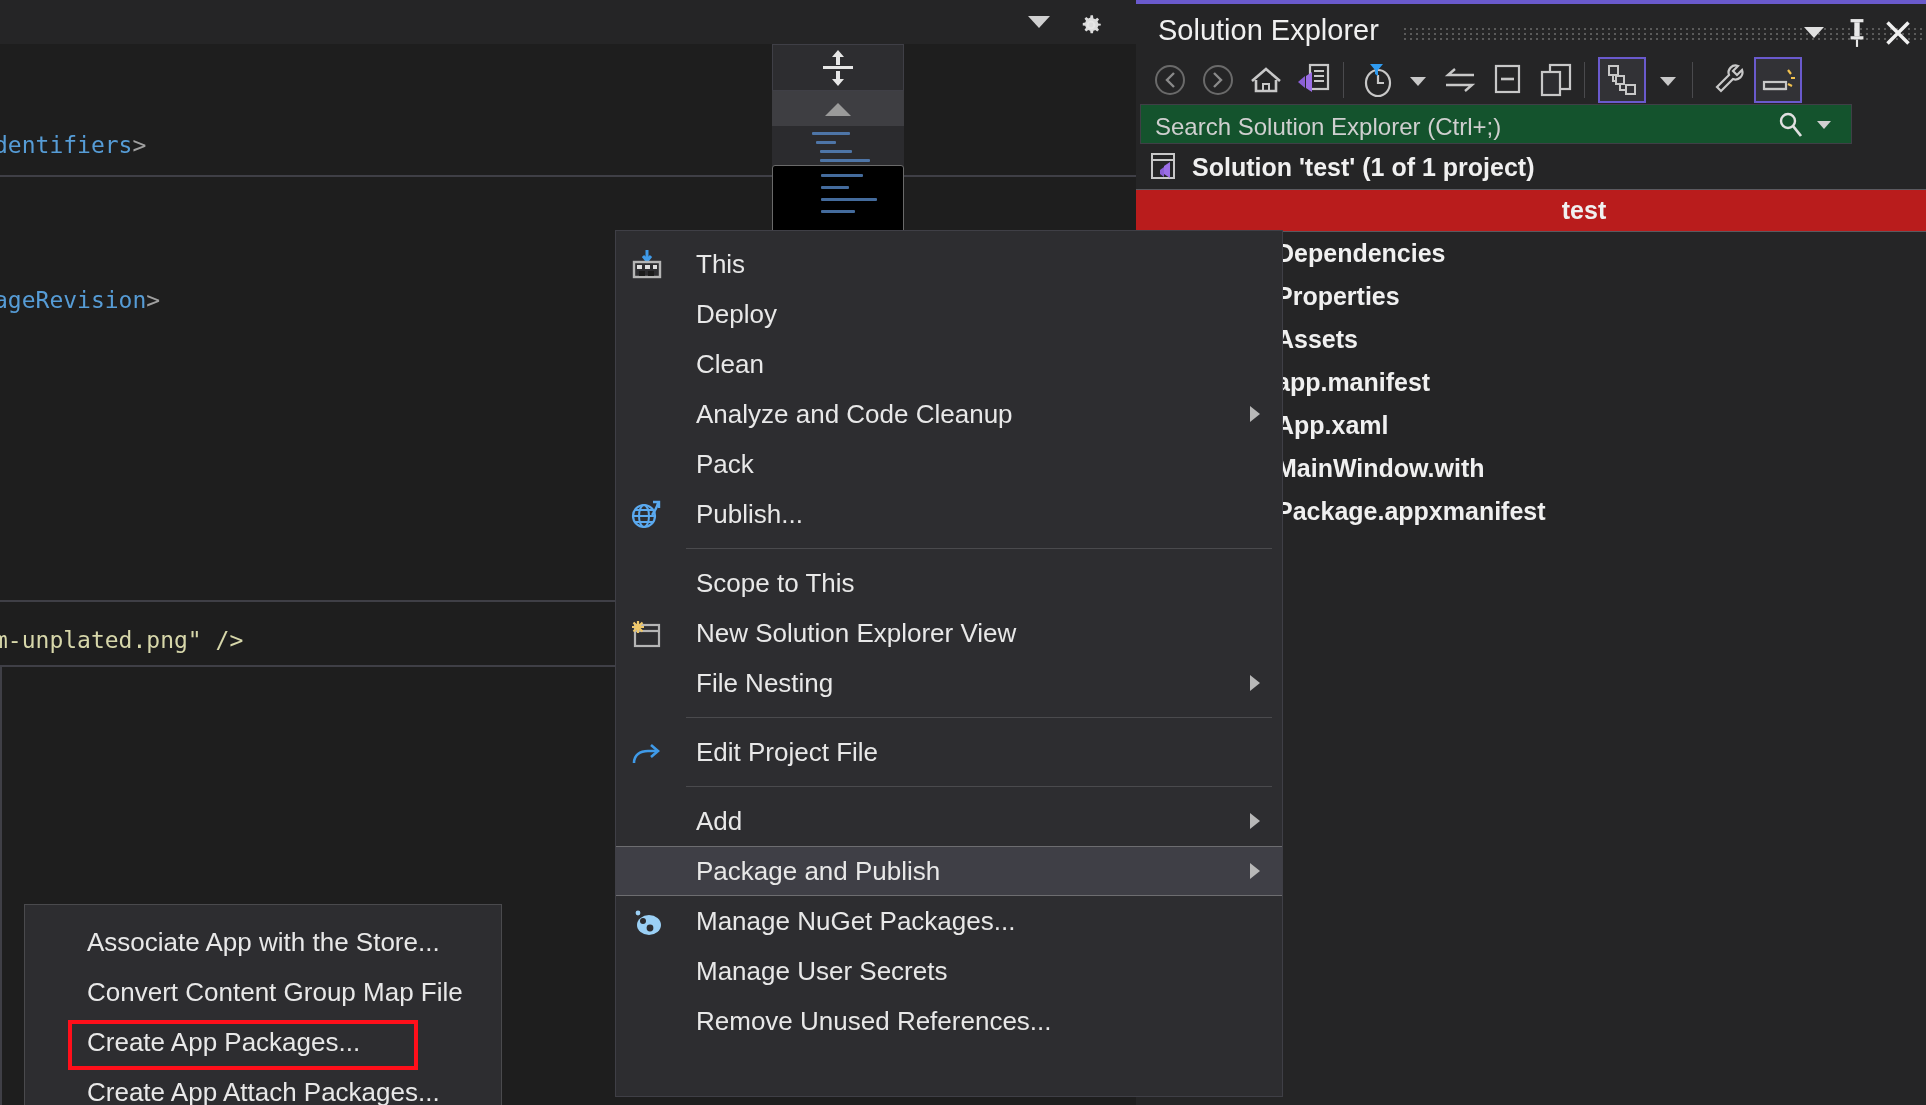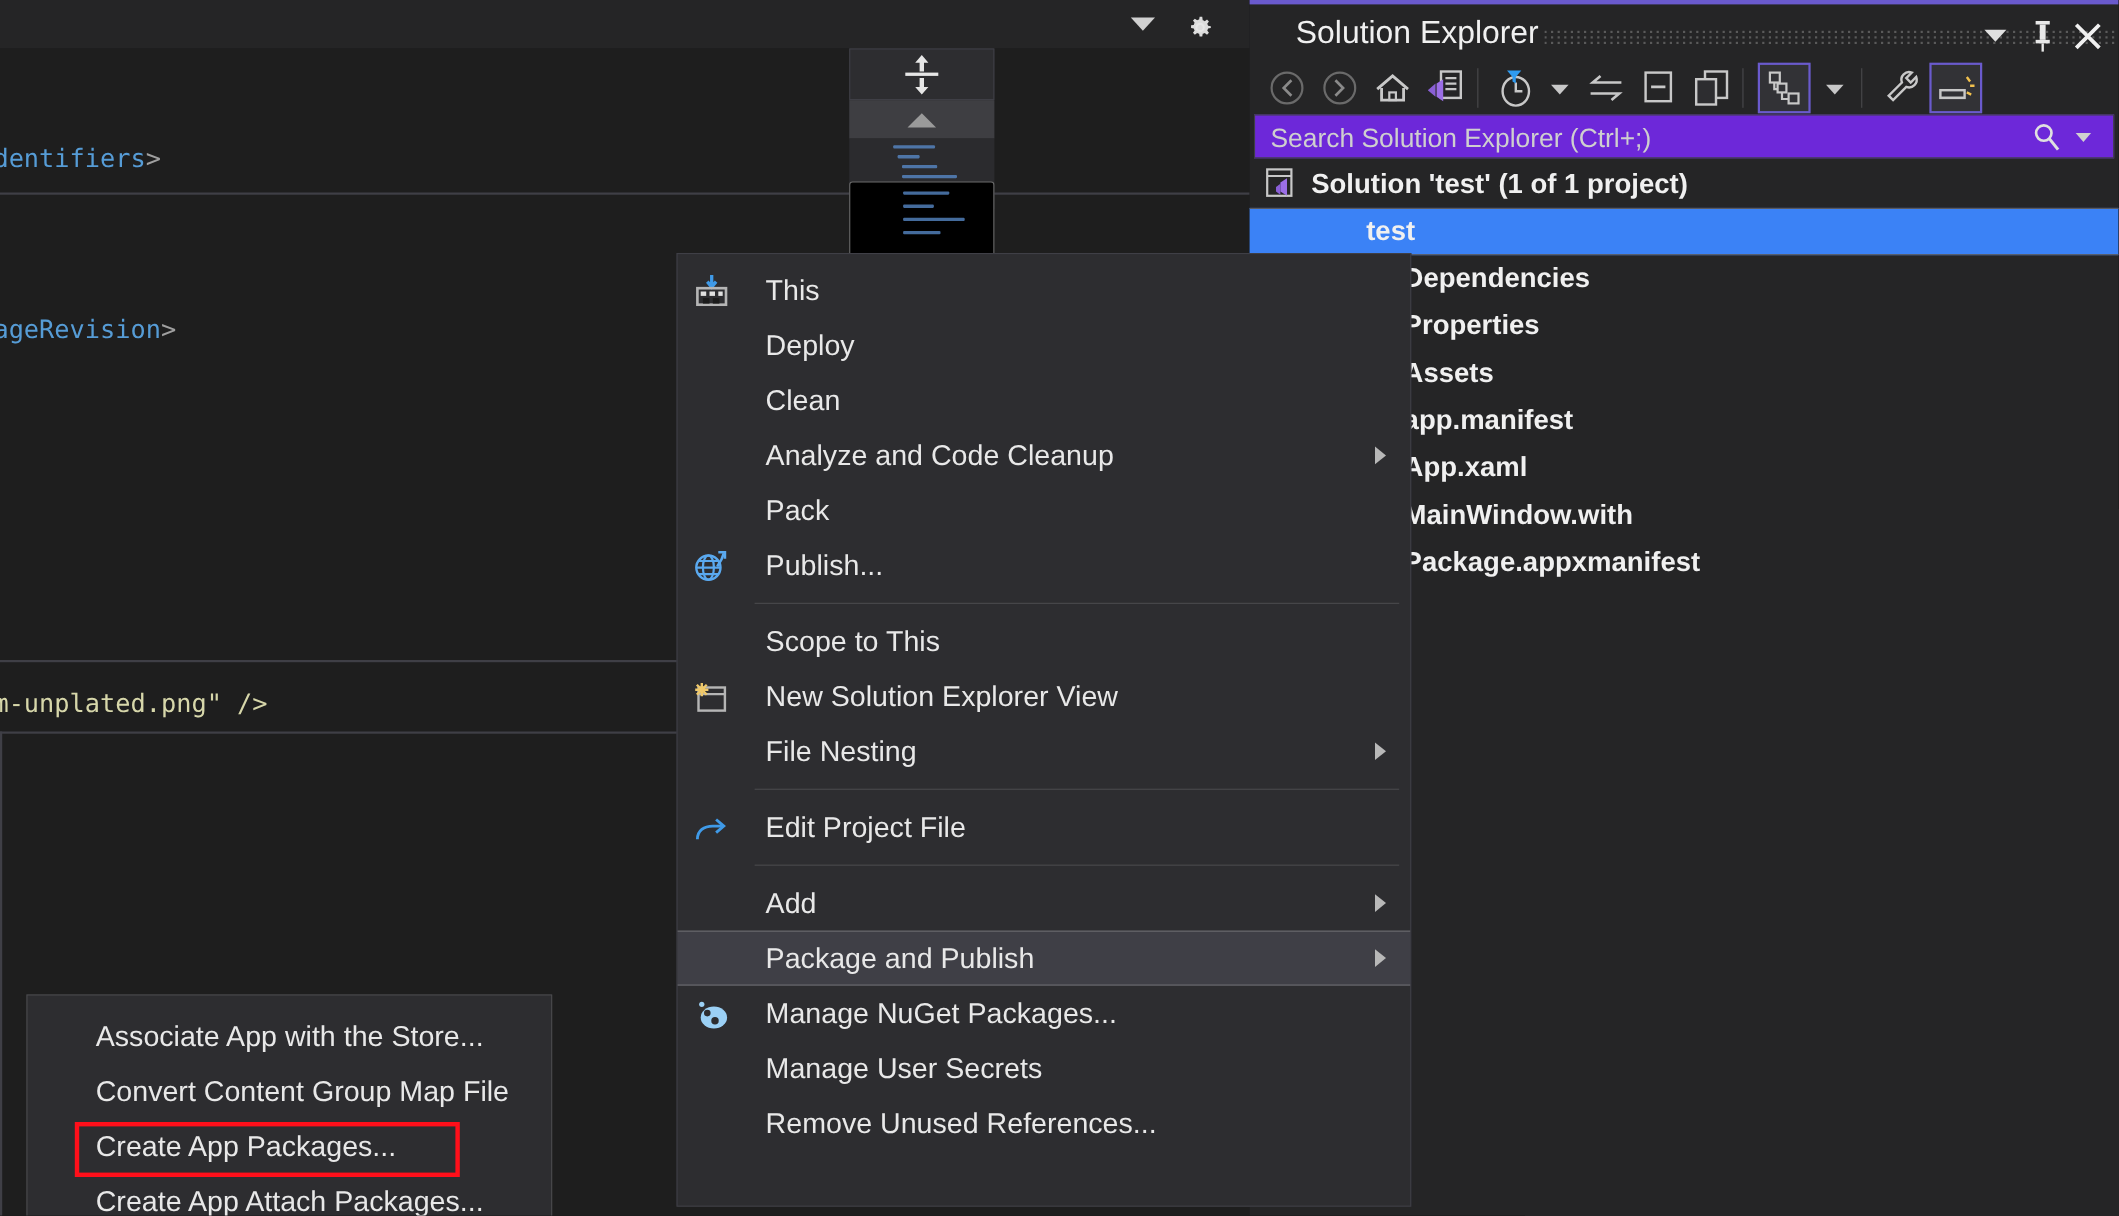--- a/index.html
+++ b/index.html
@@ -83,21 +83,21 @@
     background: #252526;
   }
   .solex-accent {
     position: absolute; left: 0; top: 0; width: 790px; height: 4px; background: #6a5acd;
   }
   .solex-titlebar {
     position: absolute; left: 0; top: 4px; width: 790px; height: 54px;
   }
   .solex-title {
     position: absolute; left: 22px; top: 10px;
-    font-size: 29px; color: #f0f0f0; margin-left: 20px;
+    font-size: 29px; color: #f0f0f0;
   }
   .drag-dots { position: absolute; left: 268px; top: 22px; width: 520px; height: 18px; }
   .tb-chevron {
     position: absolute; right: 102px; top: 23px;
     width: 0; height: 0;
     border-left: 10px solid transparent;
     border-right: 10px solid transparent;
     border-top: 11px solid #e0e0e0;
   }
   .pin-icon { position: absolute; right: 56px; top: 14px; width: 26px; height: 30px; }
@@ -109,40 +109,40 @@
   .tbi {
     position: absolute; top: 4px; width: 40px; height: 40px;
   }
   .tb-sep { position: absolute; top: 6px; width: 1px; height: 36px; background: #4a4a4d; }
   .tb-box-sel {
     position: absolute; top: 1px; width: 48px; height: 46px;
     border: 2px solid #6a5acd; background: #323236;
   }
 
   .solex-search {
-    position: absolute; left: 4px; top: 104px; width: 782px; height: 40px;
-    background: #6d28d9; border: 1px solid #3f3f46;
+    position: absolute; left: 4px; top: 104px; width: 712px; height: 40px;
+    background: #14532d; border: 1px solid #3f3f46;
   }
   .solex-search-text {
     position: absolute; left: 14px; top: 8px; font-size: 24px; color: #cfcfcf;
   }
   .search-icon { position: absolute; right: 46px; top: 6px; width: 28px; height: 28px; }
   .search-chevron {
     position: absolute; right: 20px; top: 16px;
     width: 0; height: 0;
     border-left: 7px solid transparent; border-right: 7px solid transparent;
     border-top: 8px solid #d0d0d0;
   }
 
   .tree { position: absolute; left: 0; top: 146px; width: 790px; }
   .tree-row {
     position: relative; height: 43px; display: flex; align-items: center;
     font-size: 25px; color: #f0f0f0; font-weight: bold;
   }
-  .tree-row.selected { background: #3b82f6; border-top: 1px solid #5a5a60; border-bottom: 1px solid #5a5a60; }
+  .tree-row.selected { background: #b91c1c; border-top: 1px solid #5a5a60; border-bottom: 1px solid #5a5a60; justify-content: center; }
   .tree-expander {
     position: absolute; width: 0; height: 0;
     border-top: 8px solid transparent; border-bottom: 8px solid transparent;
     border-left: 10px solid #a0a0a0;
   }
   .sln-icon { position: absolute; left: 14px; top: 6px; width: 30px; height: 30px; }
 
   
   .ctxmenu {
     position: absolute; left: 615px; top: 230px; width: 668px;

